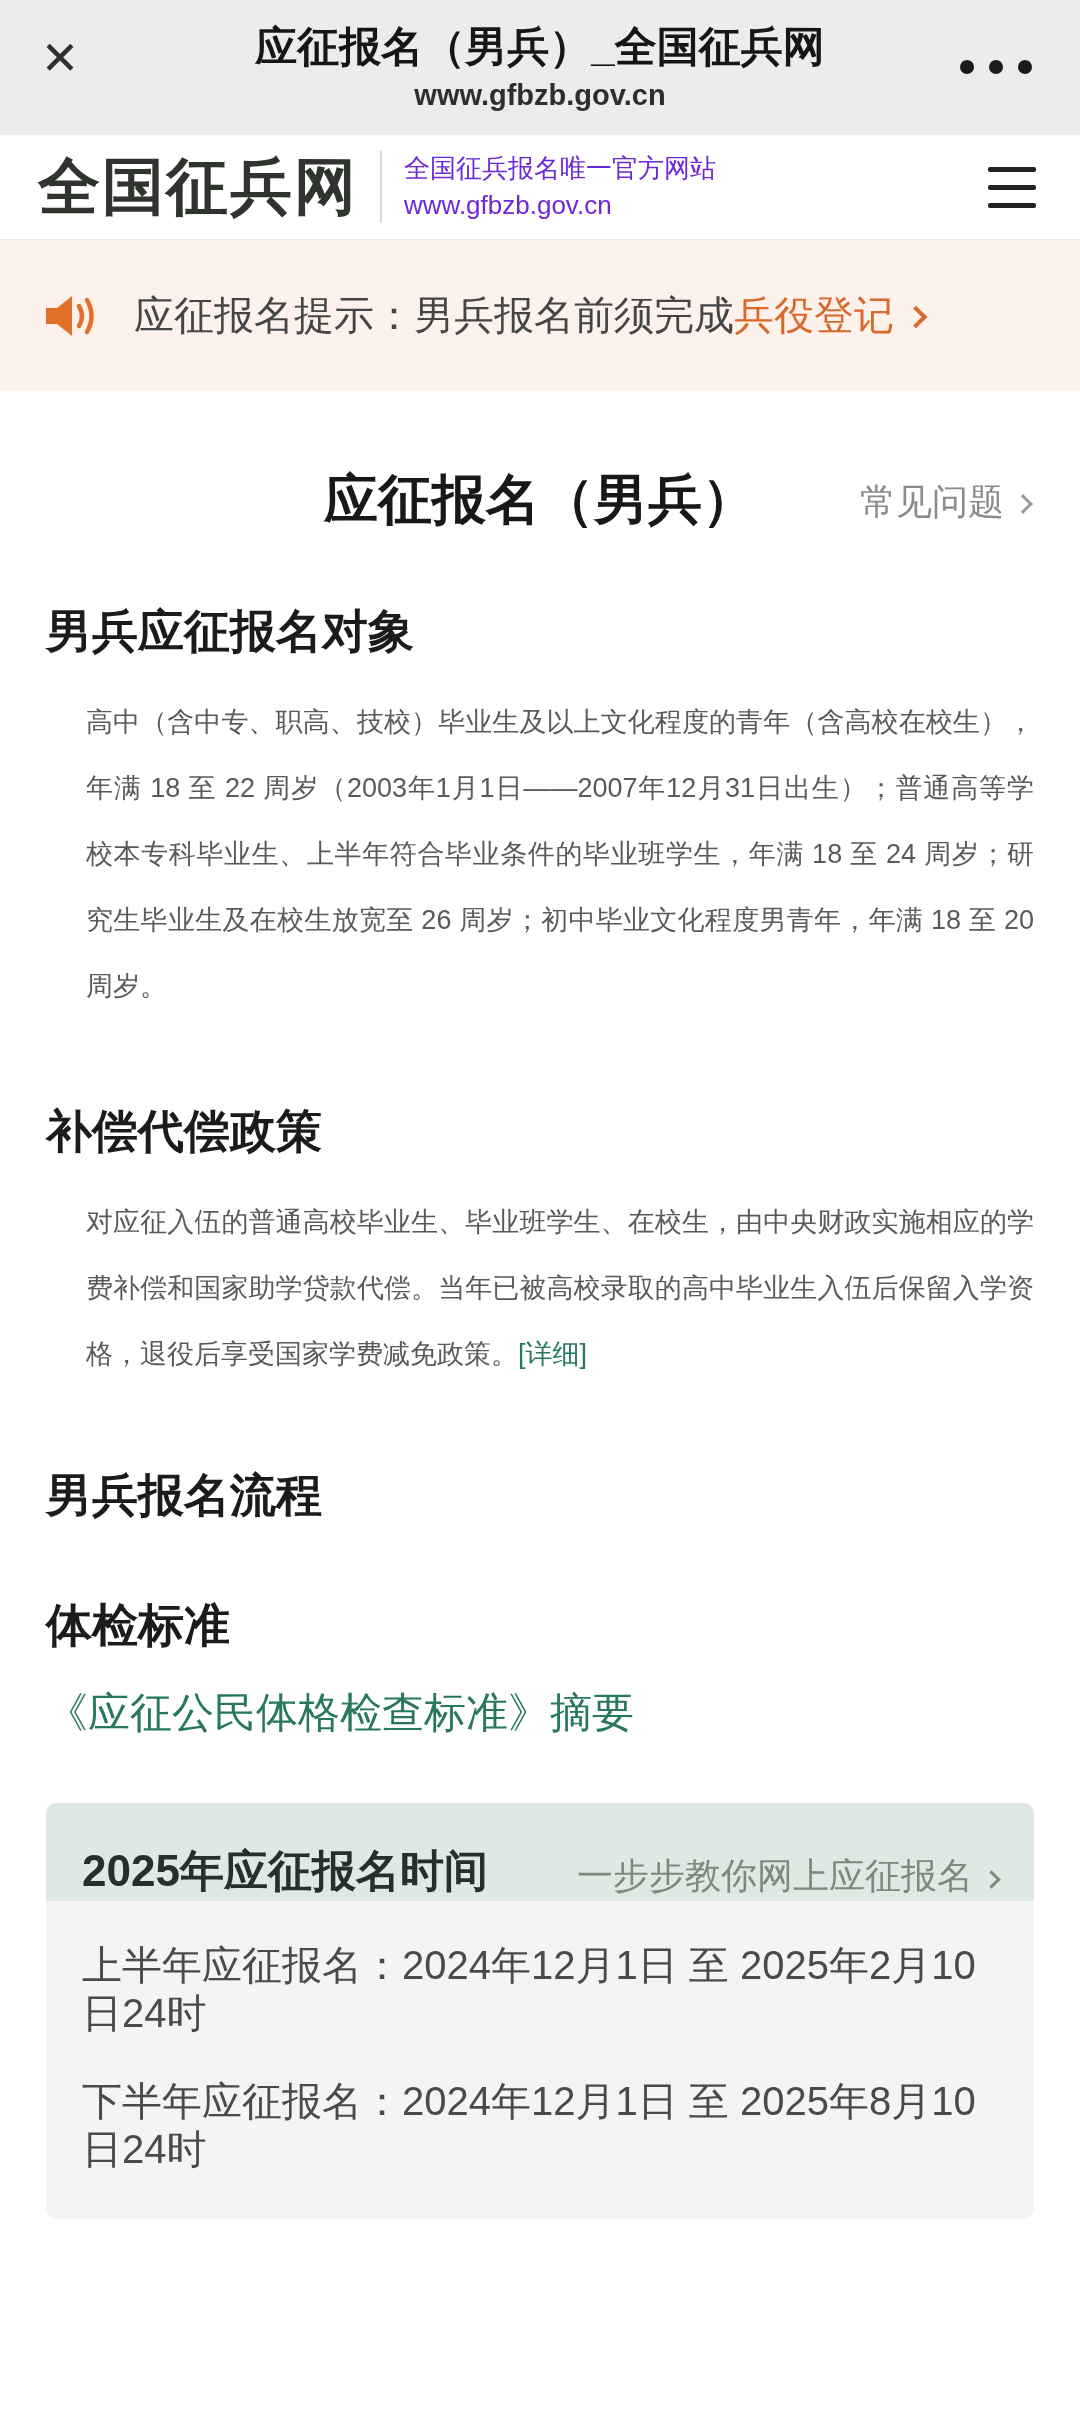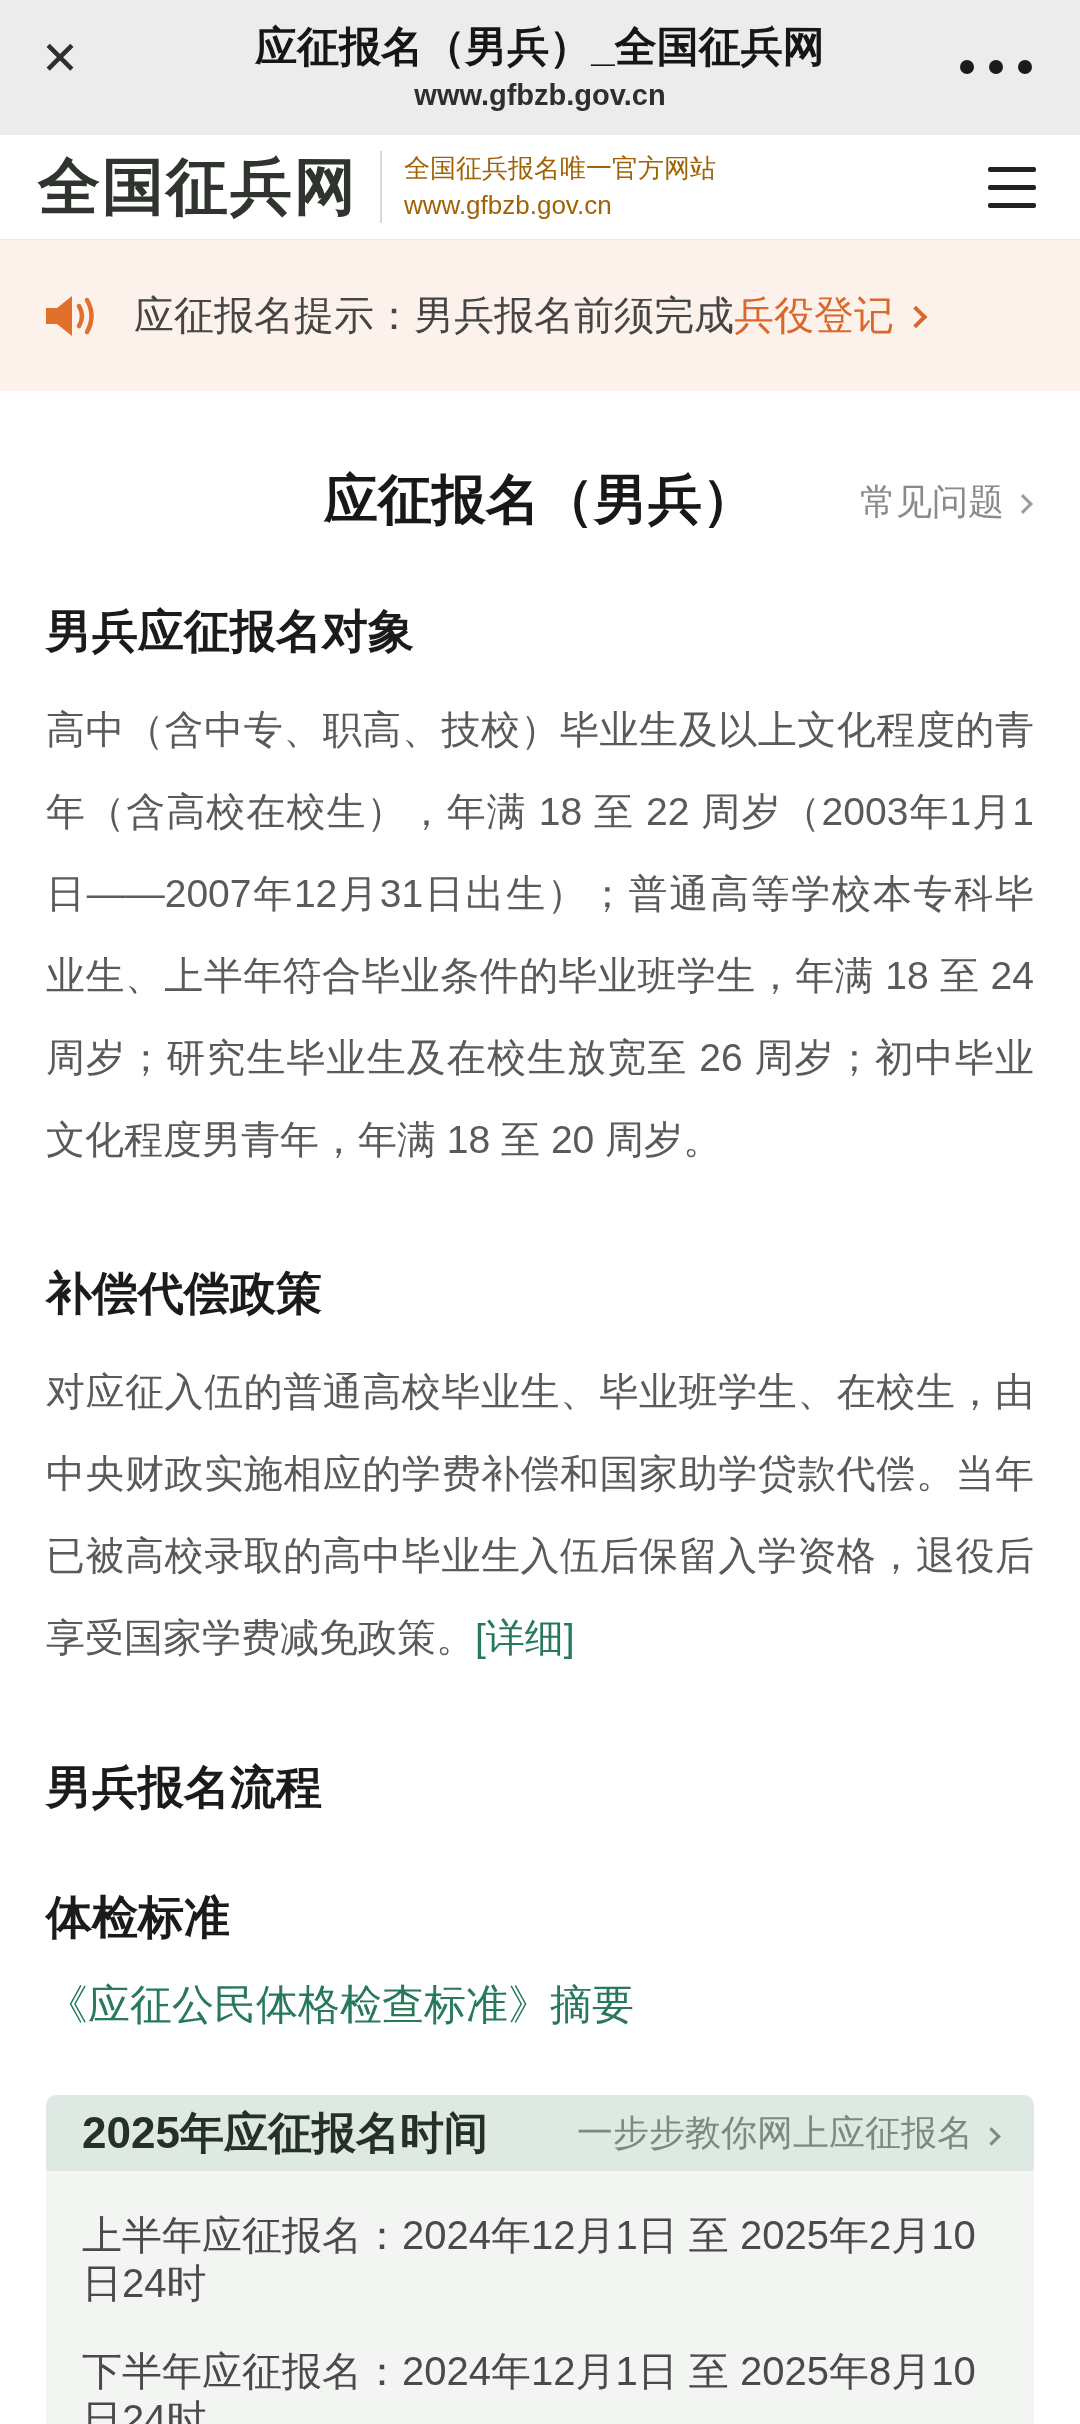--- a/index.html
+++ b/index.html
@@ -29,21 +29,21 @@
   
   .site-header {
     height:104px; background:#ffffff; display:flex; align-items:center; padding:0 38px;
   }
   .logo {
     font-family:"Liberation Serif","DejaVu Serif",serif;
     font-size:62px; font-weight:bold; color:#2f352e; letter-spacing:2px; white-space:nowrap;
   }
   .v-divider { width:2px; height:72px; background:#d9d9d9; margin:0 22px; }
   .tagline { display:flex; flex-direction:column; justify-content:center; }
-  .tagline-l1, .tagline-l2 { font-size:26px; color:#a16207; line-height:37px; }
+  .tagline-l1, .tagline-l2 { font-size:26px; color:#6d28d9; line-height:37px; }
   .hamburger { margin-left:auto; display:flex; flex-direction:column; gap:13px; padding:6px; }
   .hamburger .bar { width:48px; height:5px; background:#222; border-radius:2px; }
 
   
   .notice-bar {
     height:152px; background:#fdf1ec; display:flex; align-items:center; padding:0 44px;
     border-top:1px solid #f0e4de;
   }
   .notice-text { font-size:40px; color:#454545; margin-left:34px; white-space:nowrap; }
   .notice-link { color:#d9692a; }
@@ -61,29 +61,29 @@
   .page-title { display:inline-block; font-size:54px; font-weight:bold; color:#181818; line-height:76px; }
   .faq-link {
     position:absolute; right:4px; bottom:10px; font-size:36px; color:#8a8a8a; white-space:nowrap;
   }
   .sec-heading { font-size:46px; font-weight:bold; color:#1b1b1b; line-height:64px; }
   .mt-elig { margin-top:62px; }
   .mt-comp { margin-top:80px; }
   .mt-proc { margin-top:76px; }
   .mt-phys { margin-top:66px; }
   .para {
-    margin-top:26px; font-size:39px; color:#5a5a5a; line-height:82px; text-align:justify;
+    margin-top:26px; font-size:27px; color:#5a5a5a; line-height:66px; text-align:justify;margin-left:40px;
   }
   .detail-link { color:#27795a; }
   .green-link { display:inline-block; margin-top:26px; font-size:42px; color:#27795a; line-height:60px; }
 
   
   .time-box { margin-top:60px; border-radius:10px; overflow:hidden; }
   .time-box-header {
-    background:#dfe9e3; height:76px; display:flex; align-items:center; padding:0 36px;
+    background:#dfe9e3; height:98px; display:flex; align-items:flex-end; padding:0 36px;
   }
   .time-box-title { font-size:44px; font-weight:bold; color:#26302a; }
   .time-box-link { margin-left:auto; font-size:36px; color:#7b897f; white-space:nowrap; }
   .time-box-body { background:#f3f5f3; padding:40px 36px 46px; }
   .time-row { font-size:40px; color:#4a4a4a; line-height:48px; }
   .time-row + .time-row { margin-top:40px; }
 </style>
 </head>
 <body>
 

